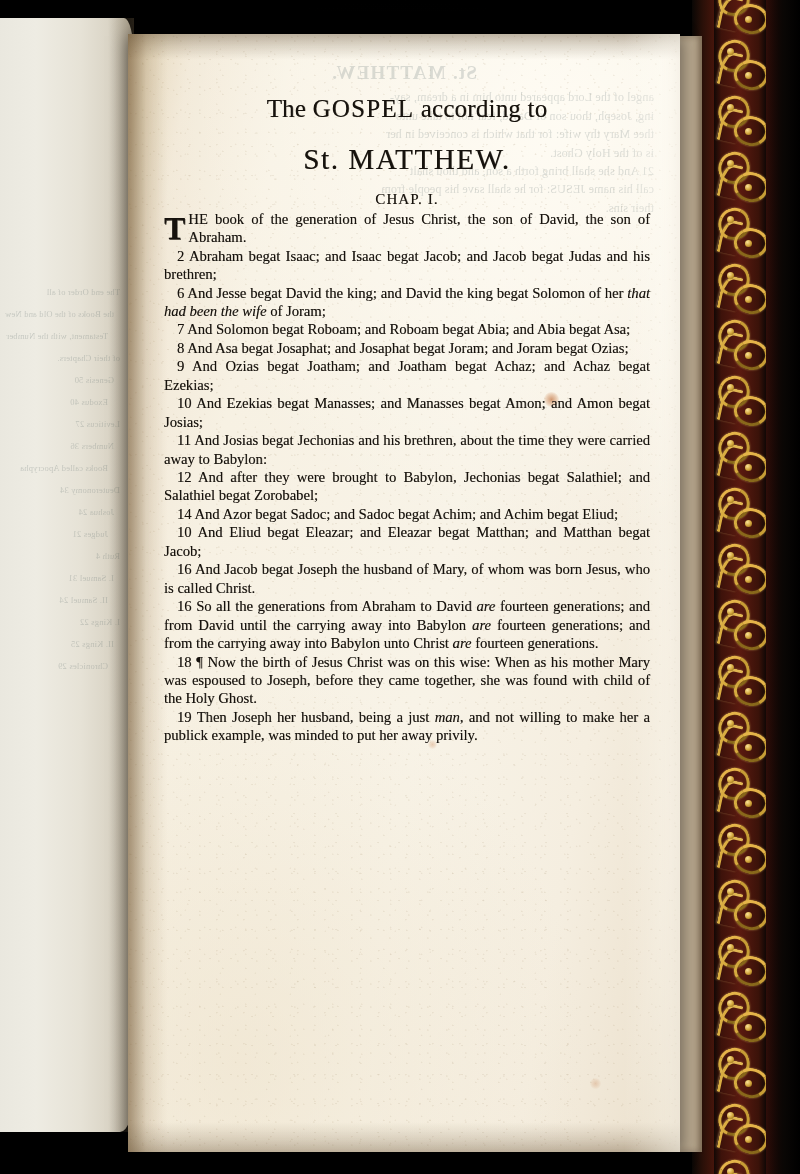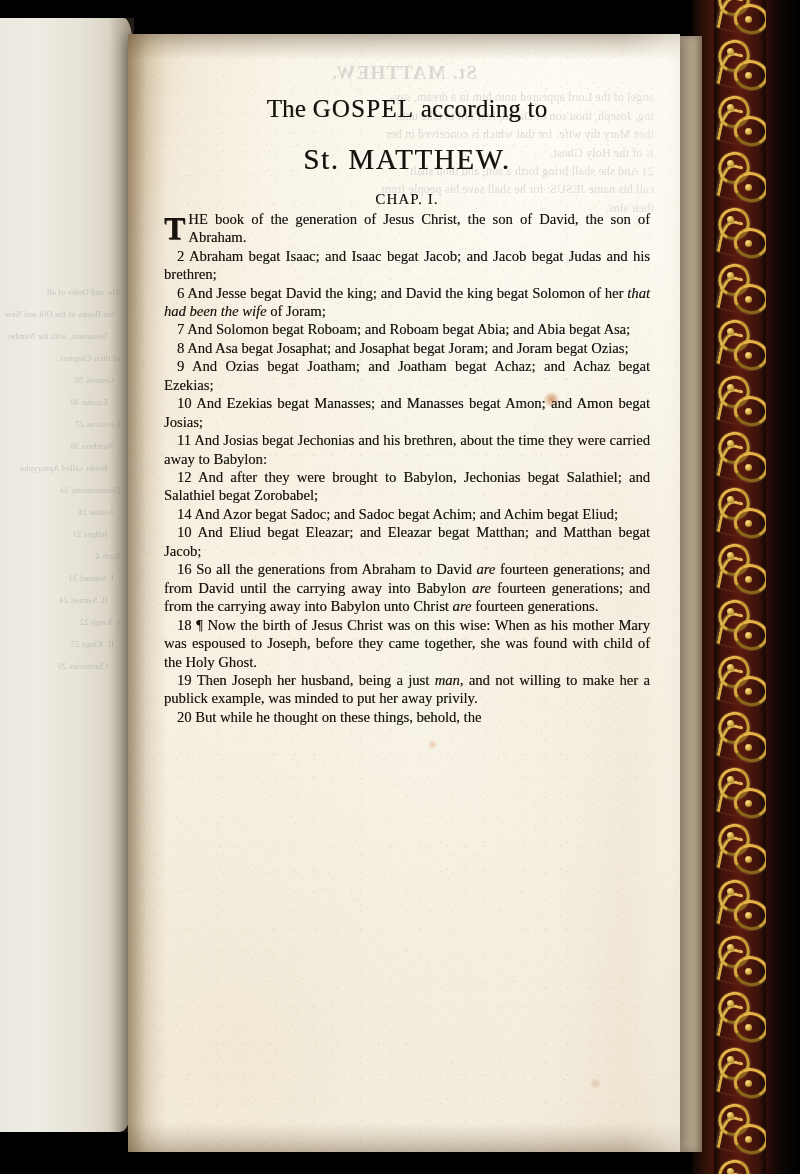--- a/index.html
+++ b/index.html
@@ -415,20 +415,20 @@
           <p><span class="vn">2 </span><span>Abraham begat Isaac; and Isaac begat Jacob; and Jacob begat Judas and his brethren;</span></p>
           <p><span class="vn">6 </span><span>And Jesse begat David the king; and David the king begat Solomon of her </span><i>that had been the wife</i><span> of Joram;</span></p>
           <p><span class="vn">7 </span><span>And Solomon begat Roboam; and Roboam begat Abia; and Abia begat Asa;</span></p>
           <p><span class="vn">8 </span><span>And Asa begat Josaphat; and Josaphat begat Joram; and Joram begat Ozias;</span></p>
           <p><span class="vn">9 </span><span>And Ozias begat Joatham; and Joatham begat Achaz; and Achaz begat Ezekias;</span></p>
           <p><span class="vn">10 </span><span>And Ezekias begat Manasses; and Manasses begat Amon; and Amon begat Josias;</span></p>
           <p><span class="vn">11 </span><span>And Josias begat Jechonias and his brethren, about the time they were carried away to Babylon:</span></p>
           <p><span class="vn">12 </span><span>And after they were brought to Babylon, Jechonias begat Salathiel; and Salathiel begat Zorobabel;</span></p>
           <p><span class="vn">14 </span><span>And Azor begat Sadoc; and Sadoc begat Achim; and Achim begat Eliud;</span></p>
           <p><span class="vn">10 </span><span>And Eliud begat Eleazar; and Eleazar begat Matthan; and Matthan begat Jacob;</span></p>
+          <p><span class="vn">16 </span><span>And Jacob begat Joseph the husband of Mary, of whom was born Jesus, who is called Christ.</span></p>
           <p><span class="vn">16 </span><span>So all the generations from Abraham to David </span><i>are</i><span> fourteen generations; and from David until the carrying away into Babylon </span><i>are</i><span> fourteen generations; and from the carrying away into Babylon unto Christ </span><i>are</i><span> fourteen generations.</span></p>
           <p><span class="vn">18 </span><span>¶ </span><span>Now the birth of Jesus Christ was on this wise: When as his mother Mary was espoused to Joseph, before they came together, she was found with child of the Holy Ghost.</span></p>
           <p><span class="vn">19 </span><span>Then Joseph her husband, being a just </span><i>man</i><span>, and not willing to make her a publick example, was minded to put her away privily.</span></p>
-          <p><span class="vn">20 </span><span>But while he thought on these things, behold, the</span></p>
         </div>
     </div>
   </div>
 </div>
 
 </body></html>

